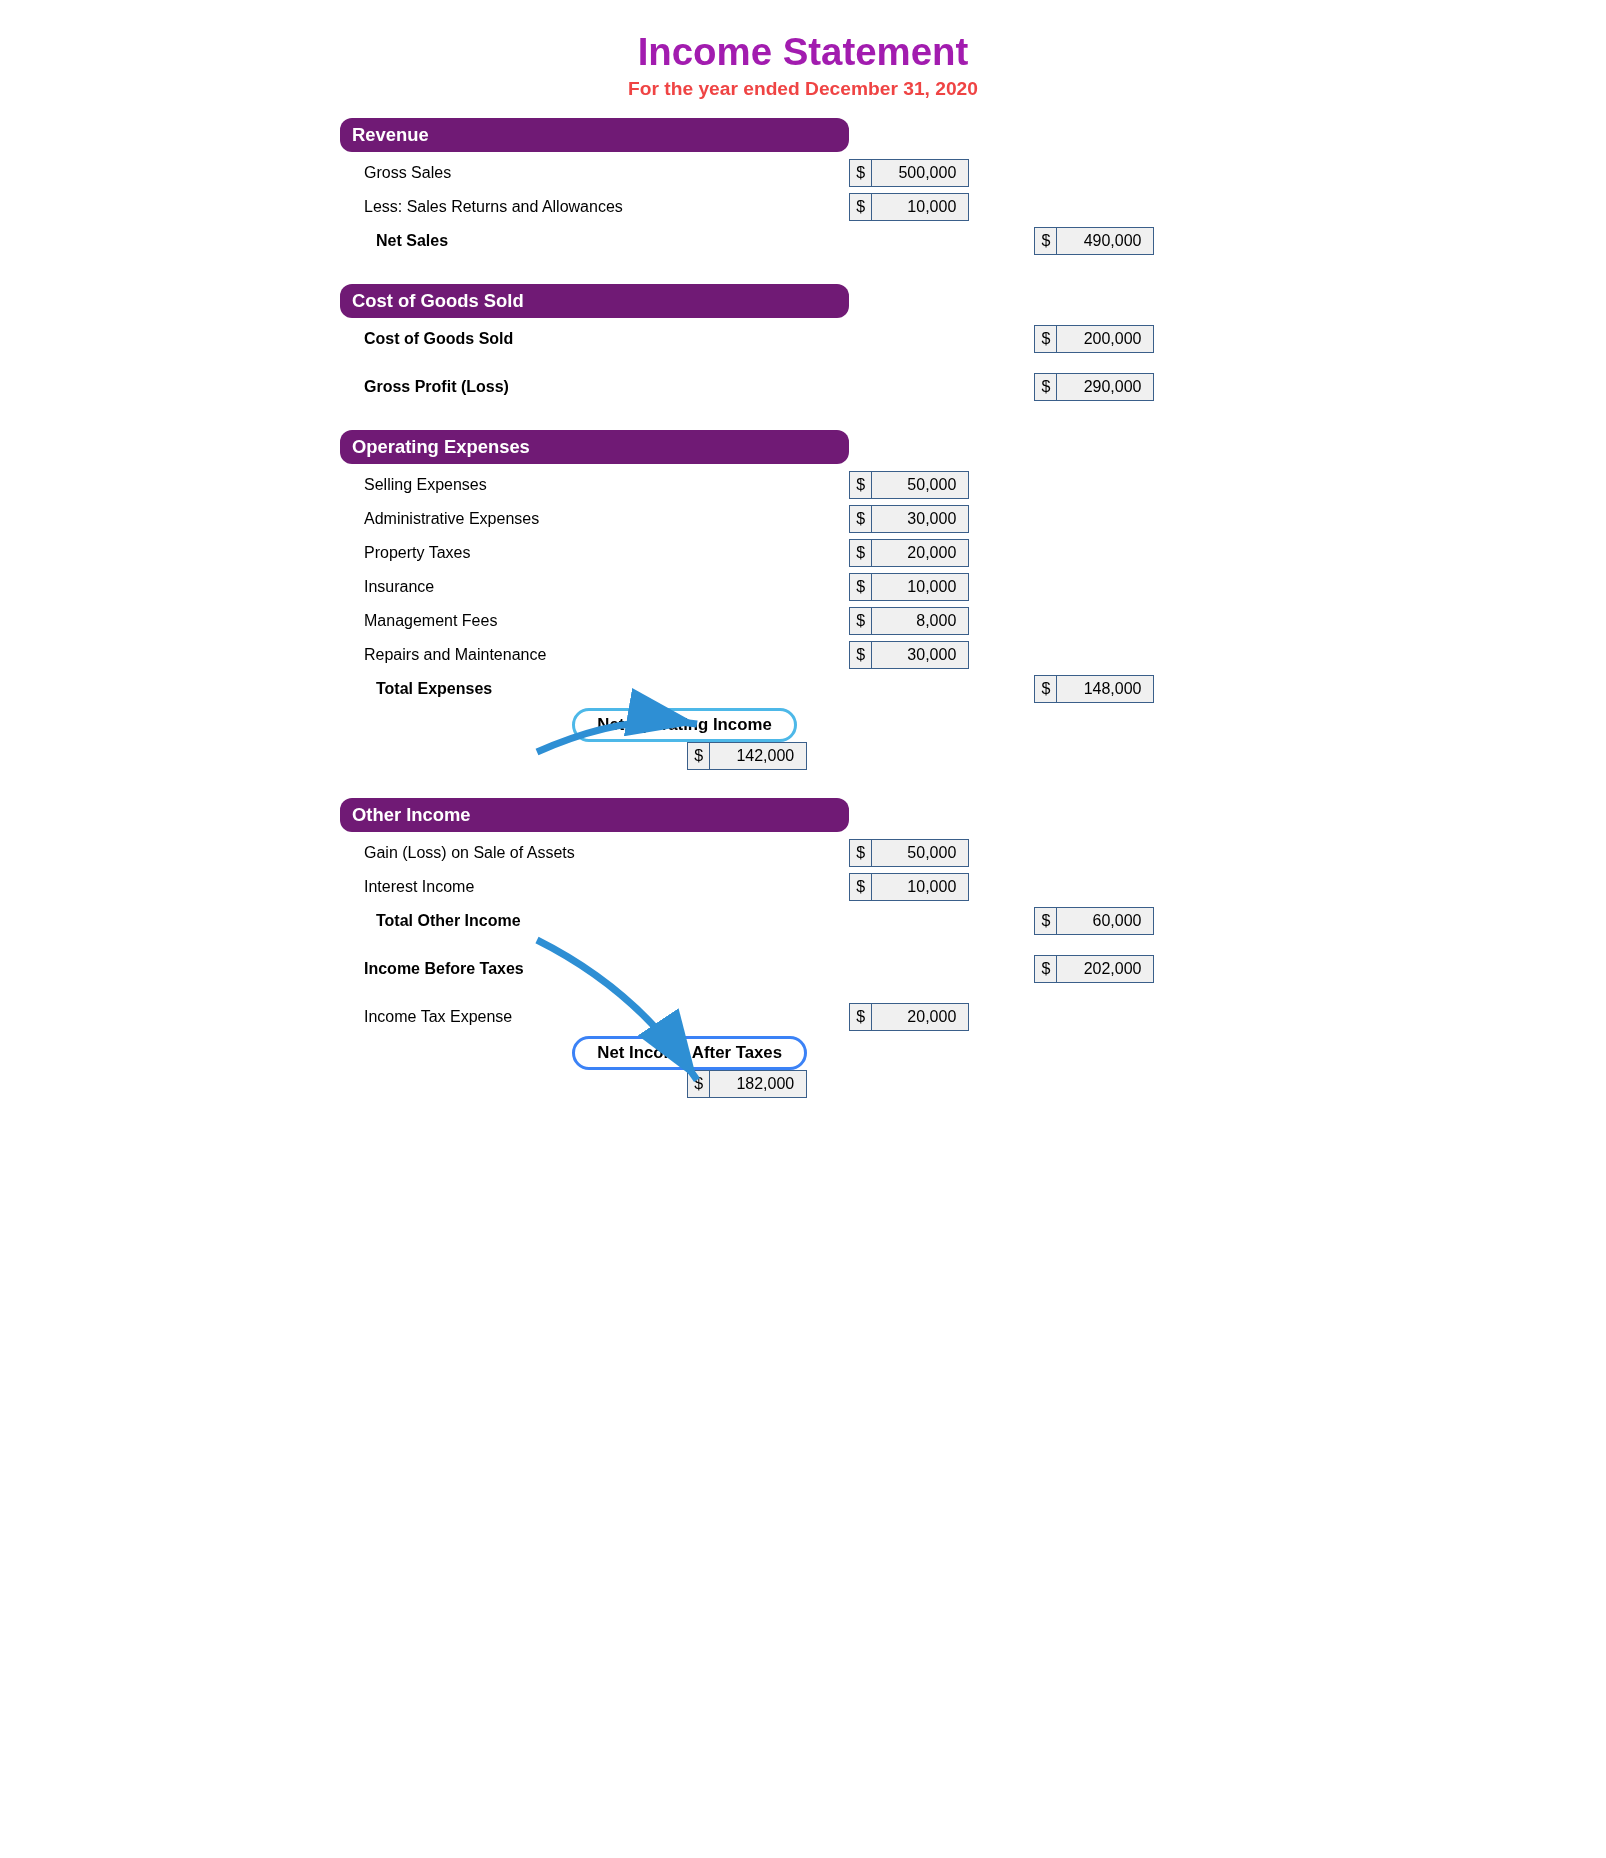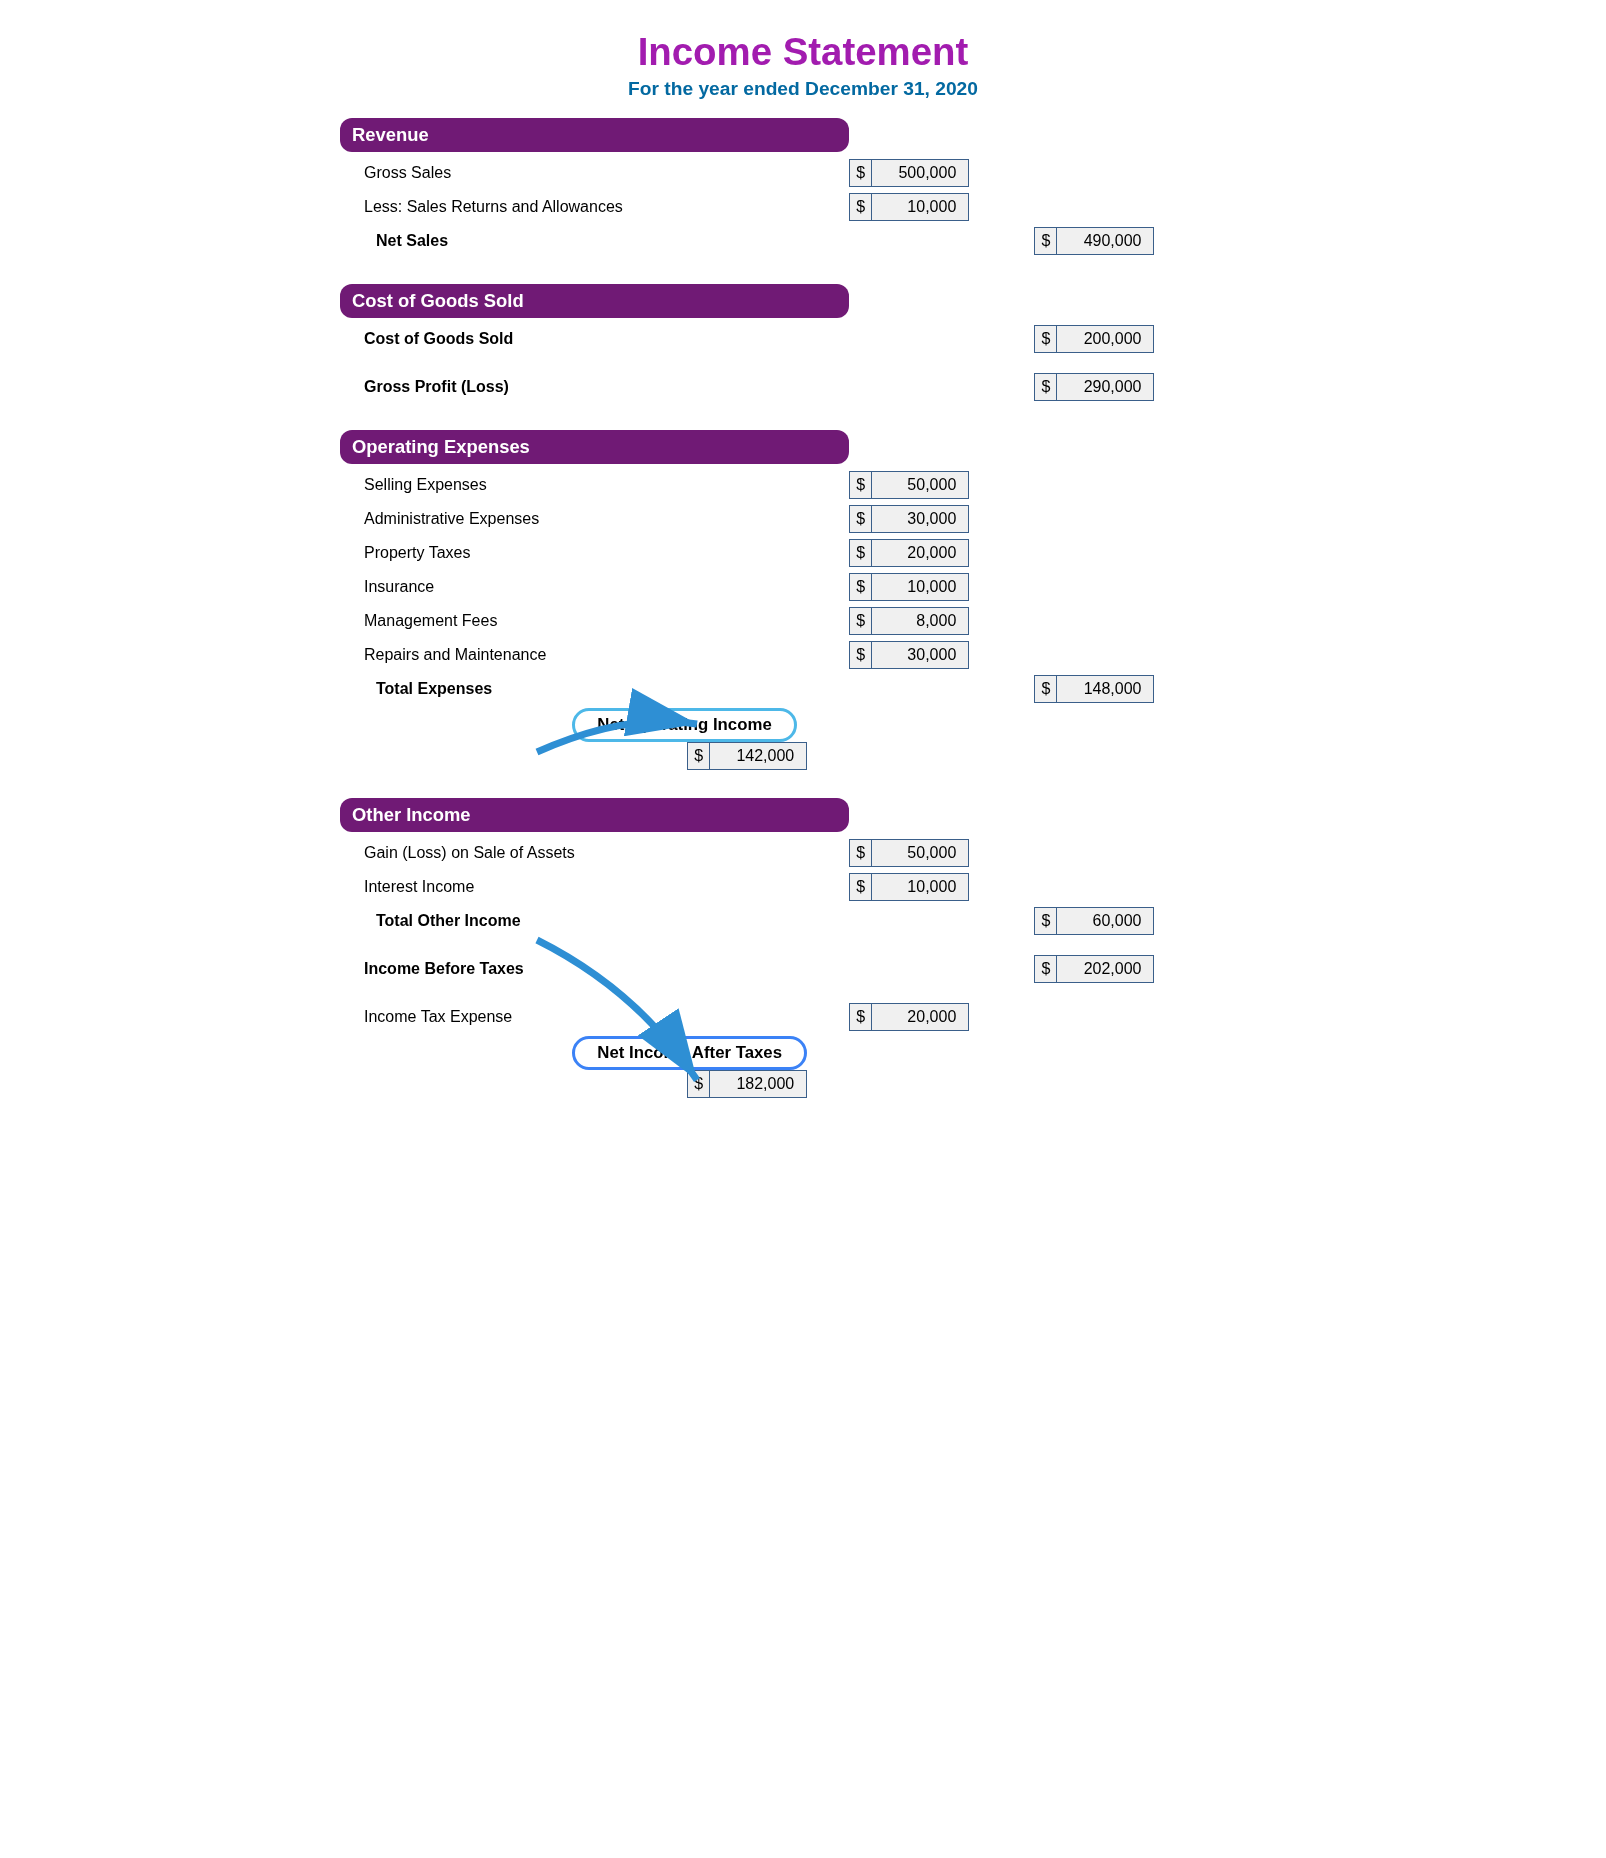--- a/index.html
+++ b/index.html
@@ -12,21 +12,21 @@
     }
     h1.main-title {
       text-align: center;
       color: #a21caf;
       font-size: 2.4em;
       font-weight: bold;
       margin-bottom: 4px;
     }
     h2.sub-title {
       text-align: center;
-      color: #0369a1;
+      color: #ef4444;
       font-size: 1.2em;
       font-weight: bold;
       margin-bottom: 18px;
     }
 
     .section-header {
       background: #701a75;
       color: #fff;
       font-weight: bold;
       font-size: 1.15em;

